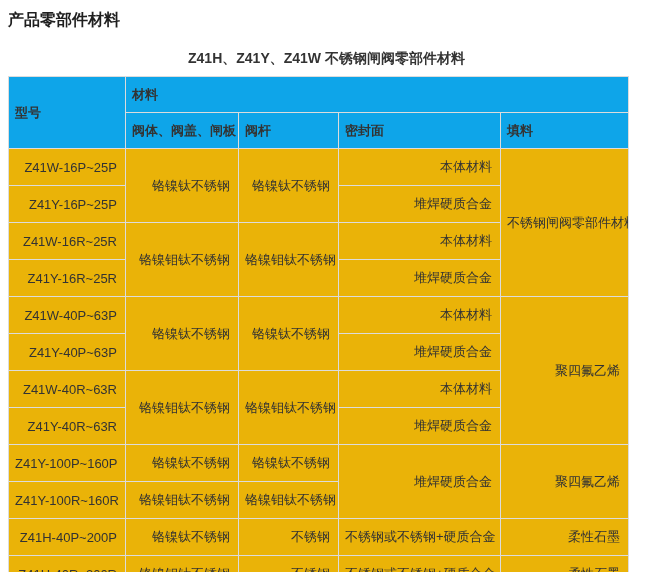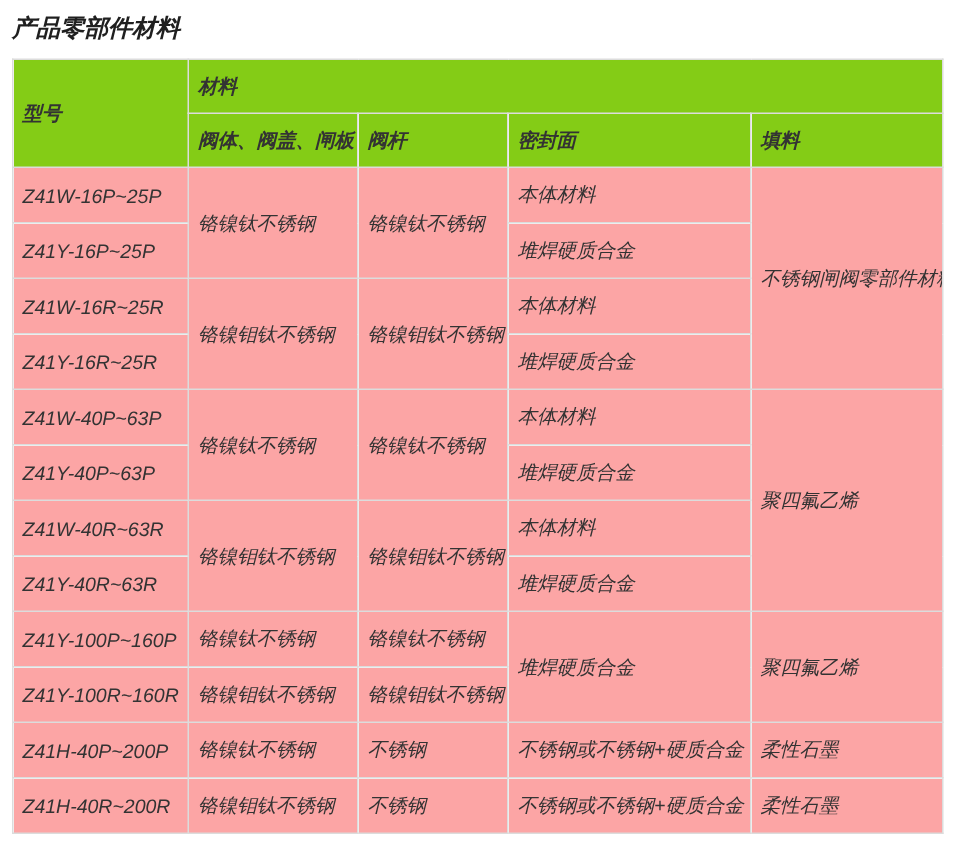--- a/index.html
+++ b/index.html
@@ -8,21 +8,20 @@
     background: #ffffff;
     font-family: "Liberation Sans", "DejaVu Sans", sans-serif;
     color: #333333;
   }
   .page {
     position: relative;
     width: 653px;
     height: 572px;
     overflow: hidden;
     background: #ffffff;
-    font-style: italic;
   }
   .page-title {
     font-size: 16px;
     font-weight: bold;
     color: #1f1f1f;
     margin: 10px 0 0 8px;
     line-height: 19px;
   }
   .table-caption {
     text-align: center;
@@ -42,39 +41,41 @@
   table.materials td {
     border: 1px solid #dcdcdc;
     font-size: 13px;
     text-align: left;
     vertical-align: middle;
     padding: 2px 8px 2px 6px;
     overflow: hidden;
     white-space: nowrap;
   }
   table.materials thead th {
-    background: #84cc16;
+    background: #0ea5e9;
     font-weight: bold;
     color: #333333;
     height: 31px;
   }
   table.materials tbody td {
-    background: #fca5a5;
+    background: #eab308;
     font-weight: normal;
     color: #333333;
     height: 32px;
+    text-align: right;
   }
 </style>
 </head>
 <body>
 
 <div class="page">
 
   <h1 class="page-title">产品零部件材料</h1>
 
+  <div class="table-caption">Z41H、Z41Y、Z41W 不锈钢闸阀零部件材料</div>
 
   <table class="materials">
     <colgroup>
       <col style="width:117px">
       <col style="width:113px">
       <col style="width:100px">
       <col style="width:162px">
       <col style="width:128px">
     </colgroup>
     <thead>

